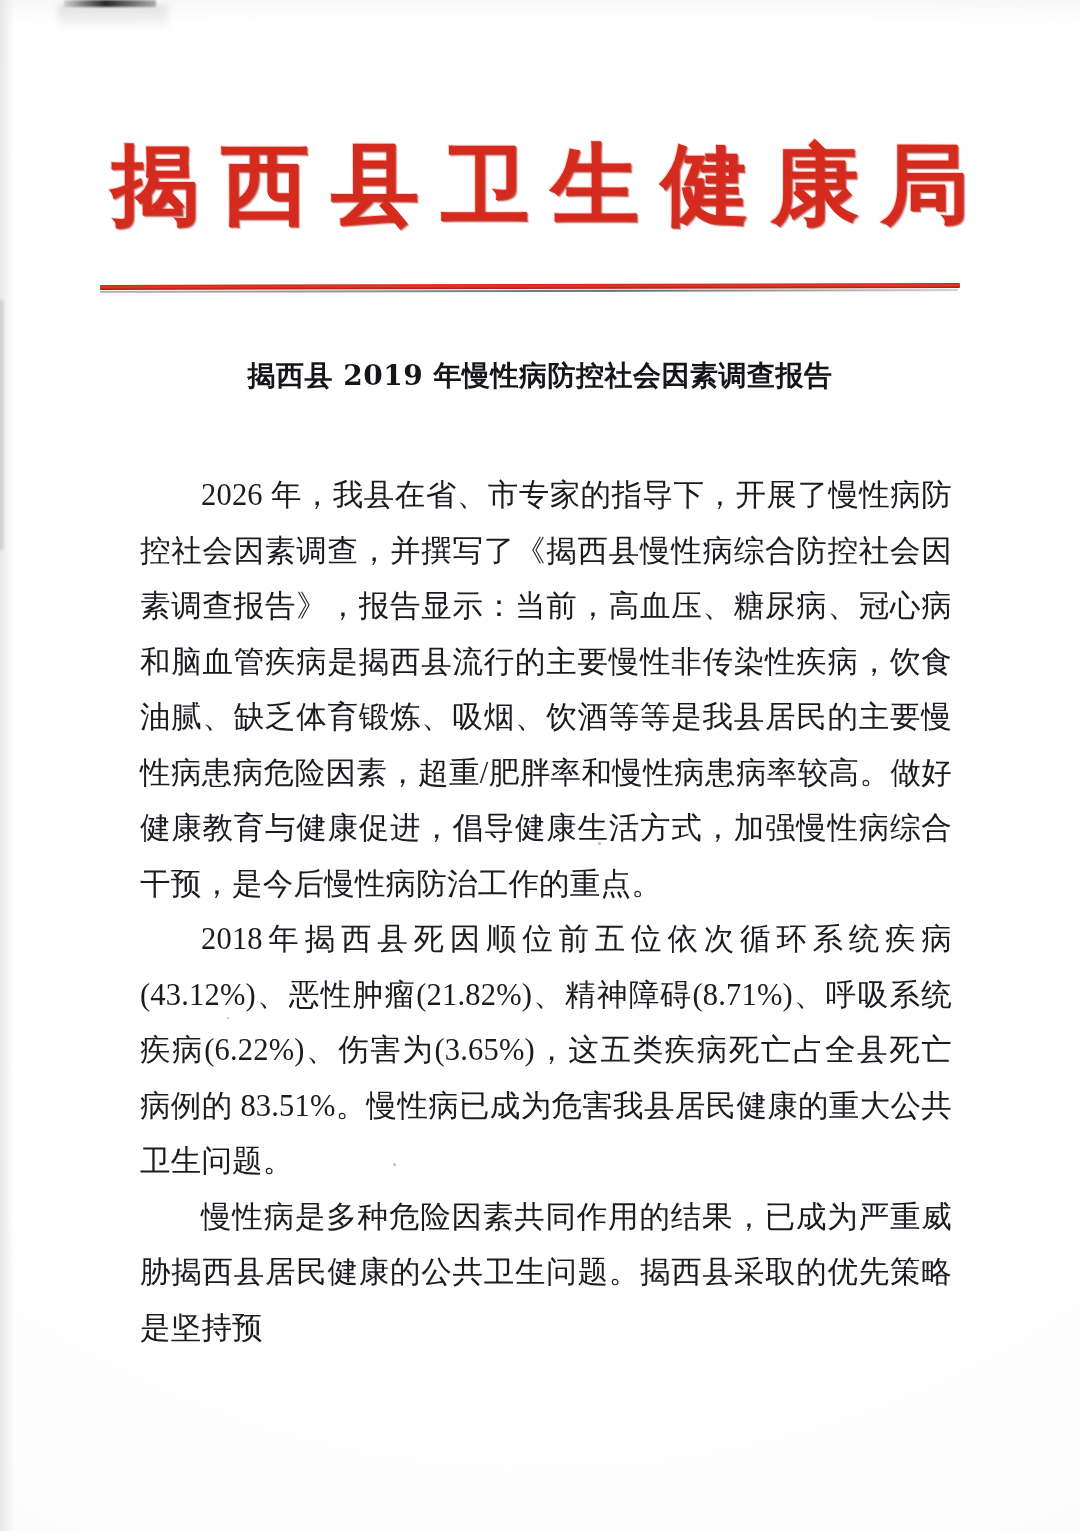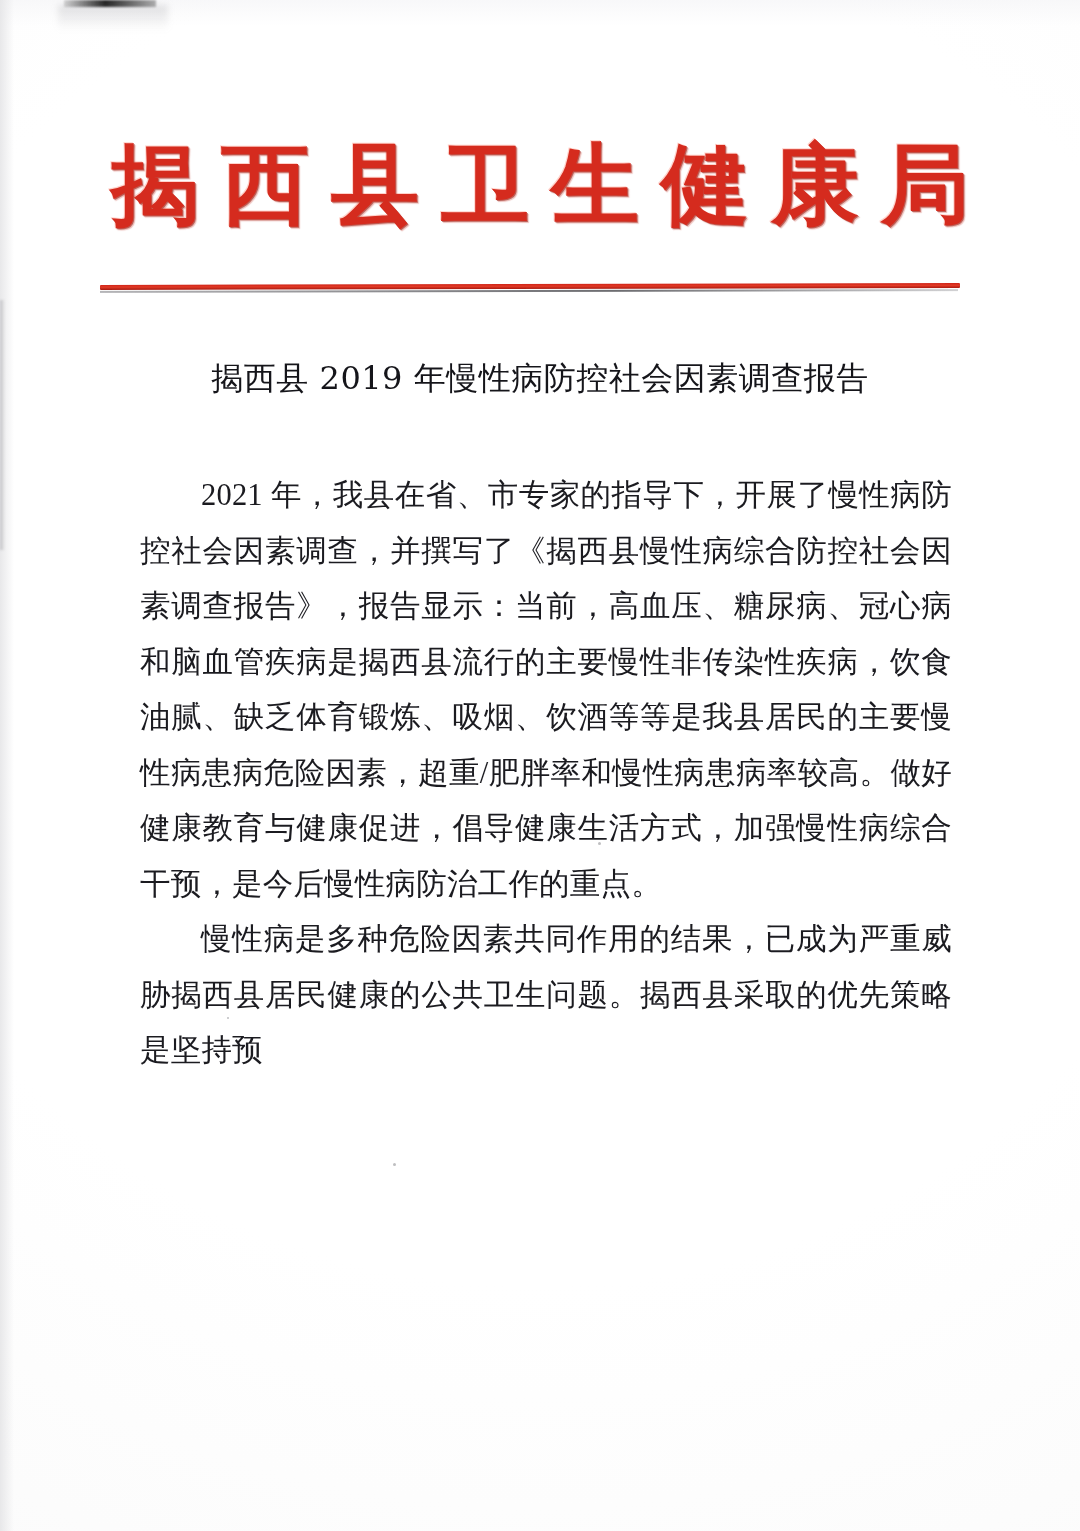--- a/index.html
+++ b/index.html
@@ -108,22 +108,22 @@
   }
 
   
   .doc-title {
     position: absolute;
     left: 0;
     right: 0;
     top: 358px;
     text-align: center;
     font-family: "DejaVu Serif", "Liberation Serif", serif;
-    font-weight: 400;
-    font-size: 32px;
+    font-weight: 700;
+    font-size: 28px;
     line-height: 1.25;
     color: #15151a;
     letter-spacing: 0.5px;
   }
 
   
   .body-text {
     position: absolute;
     left: 140px;
     top: 468px;
@@ -163,21 +163,22 @@
   <div class="letterhead">
     <div class="letterhead-title">揭西县卫生健康局</div>
   </div>
 
   <div class="header-rule-shadow"></div>
   <div class="header-rule"></div>
 
   <div class="doc-title">揭西县 2019 年慢性病防控社会因素调查报告</div>
 
   <div class="body-text">
-    <p>2021 年，我县在省、市专家的指导下，开展了慢性病防控社会因素调查，并撰写了《揭西县慢性病综合防控社会因素调查报告》，报告显示：当前，高血压、糖尿病、冠心病和脑血管疾病是揭西县流行的主要慢性非传染性疾病，饮食油腻、缺乏体育锻炼、吸烟、饮酒等等是我县居民的主要慢性病患病危险因素，超重/肥胖率和慢性病患病率较高。做好健康教育与健康促进，倡导健康生活方式，加强慢性病综合干预，是今后慢性病防治工作的重点。</p>
+    <p>2026 年，我县在省、市专家的指导下，开展了慢性病防控社会因素调查，并撰写了《揭西县慢性病综合防控社会因素调查报告》，报告显示：当前，高血压、糖尿病、冠心病和脑血管疾病是揭西县流行的主要慢性非传染性疾病，饮食油腻、缺乏体育锻炼、吸烟、饮酒等等是我县居民的主要慢性病患病危险因素，超重/肥胖率和慢性病患病率较高。做好健康教育与健康促进，倡导健康生活方式，加强慢性病综合干预，是今后慢性病防治工作的重点。</p>
+    <p>2018年揭西县死因顺位前五位依次循环系统疾病(43.12%)、恶性肿瘤(21.82%)、精神障碍(8.71%)、呼吸系统疾病(6.22%)、伤害为(3.65%)，这五类疾病死亡占全县死亡病例的 83.51%。慢性病已成为危害我县居民健康的重大公共卫生问题。</p>
     <p>慢性病是多种危险因素共同作用的结果，已成为严重威胁揭西县居民健康的公共卫生问题。揭西县采取的优先策略是坚持预</p>
   </div>
 
   <div class="speck" style="left:676px;top:366px;width:3px;height:3px;"></div>
   <div class="speck" style="left:598px;top:842px;width:3px;height:3px;"></div>
   <div class="speck" style="left:393px;top:1163px;width:3px;height:3px;"></div>
   <div class="speck" style="left:227px;top:1017px;width:2px;height:2px;"></div>
 
 </div>
 

